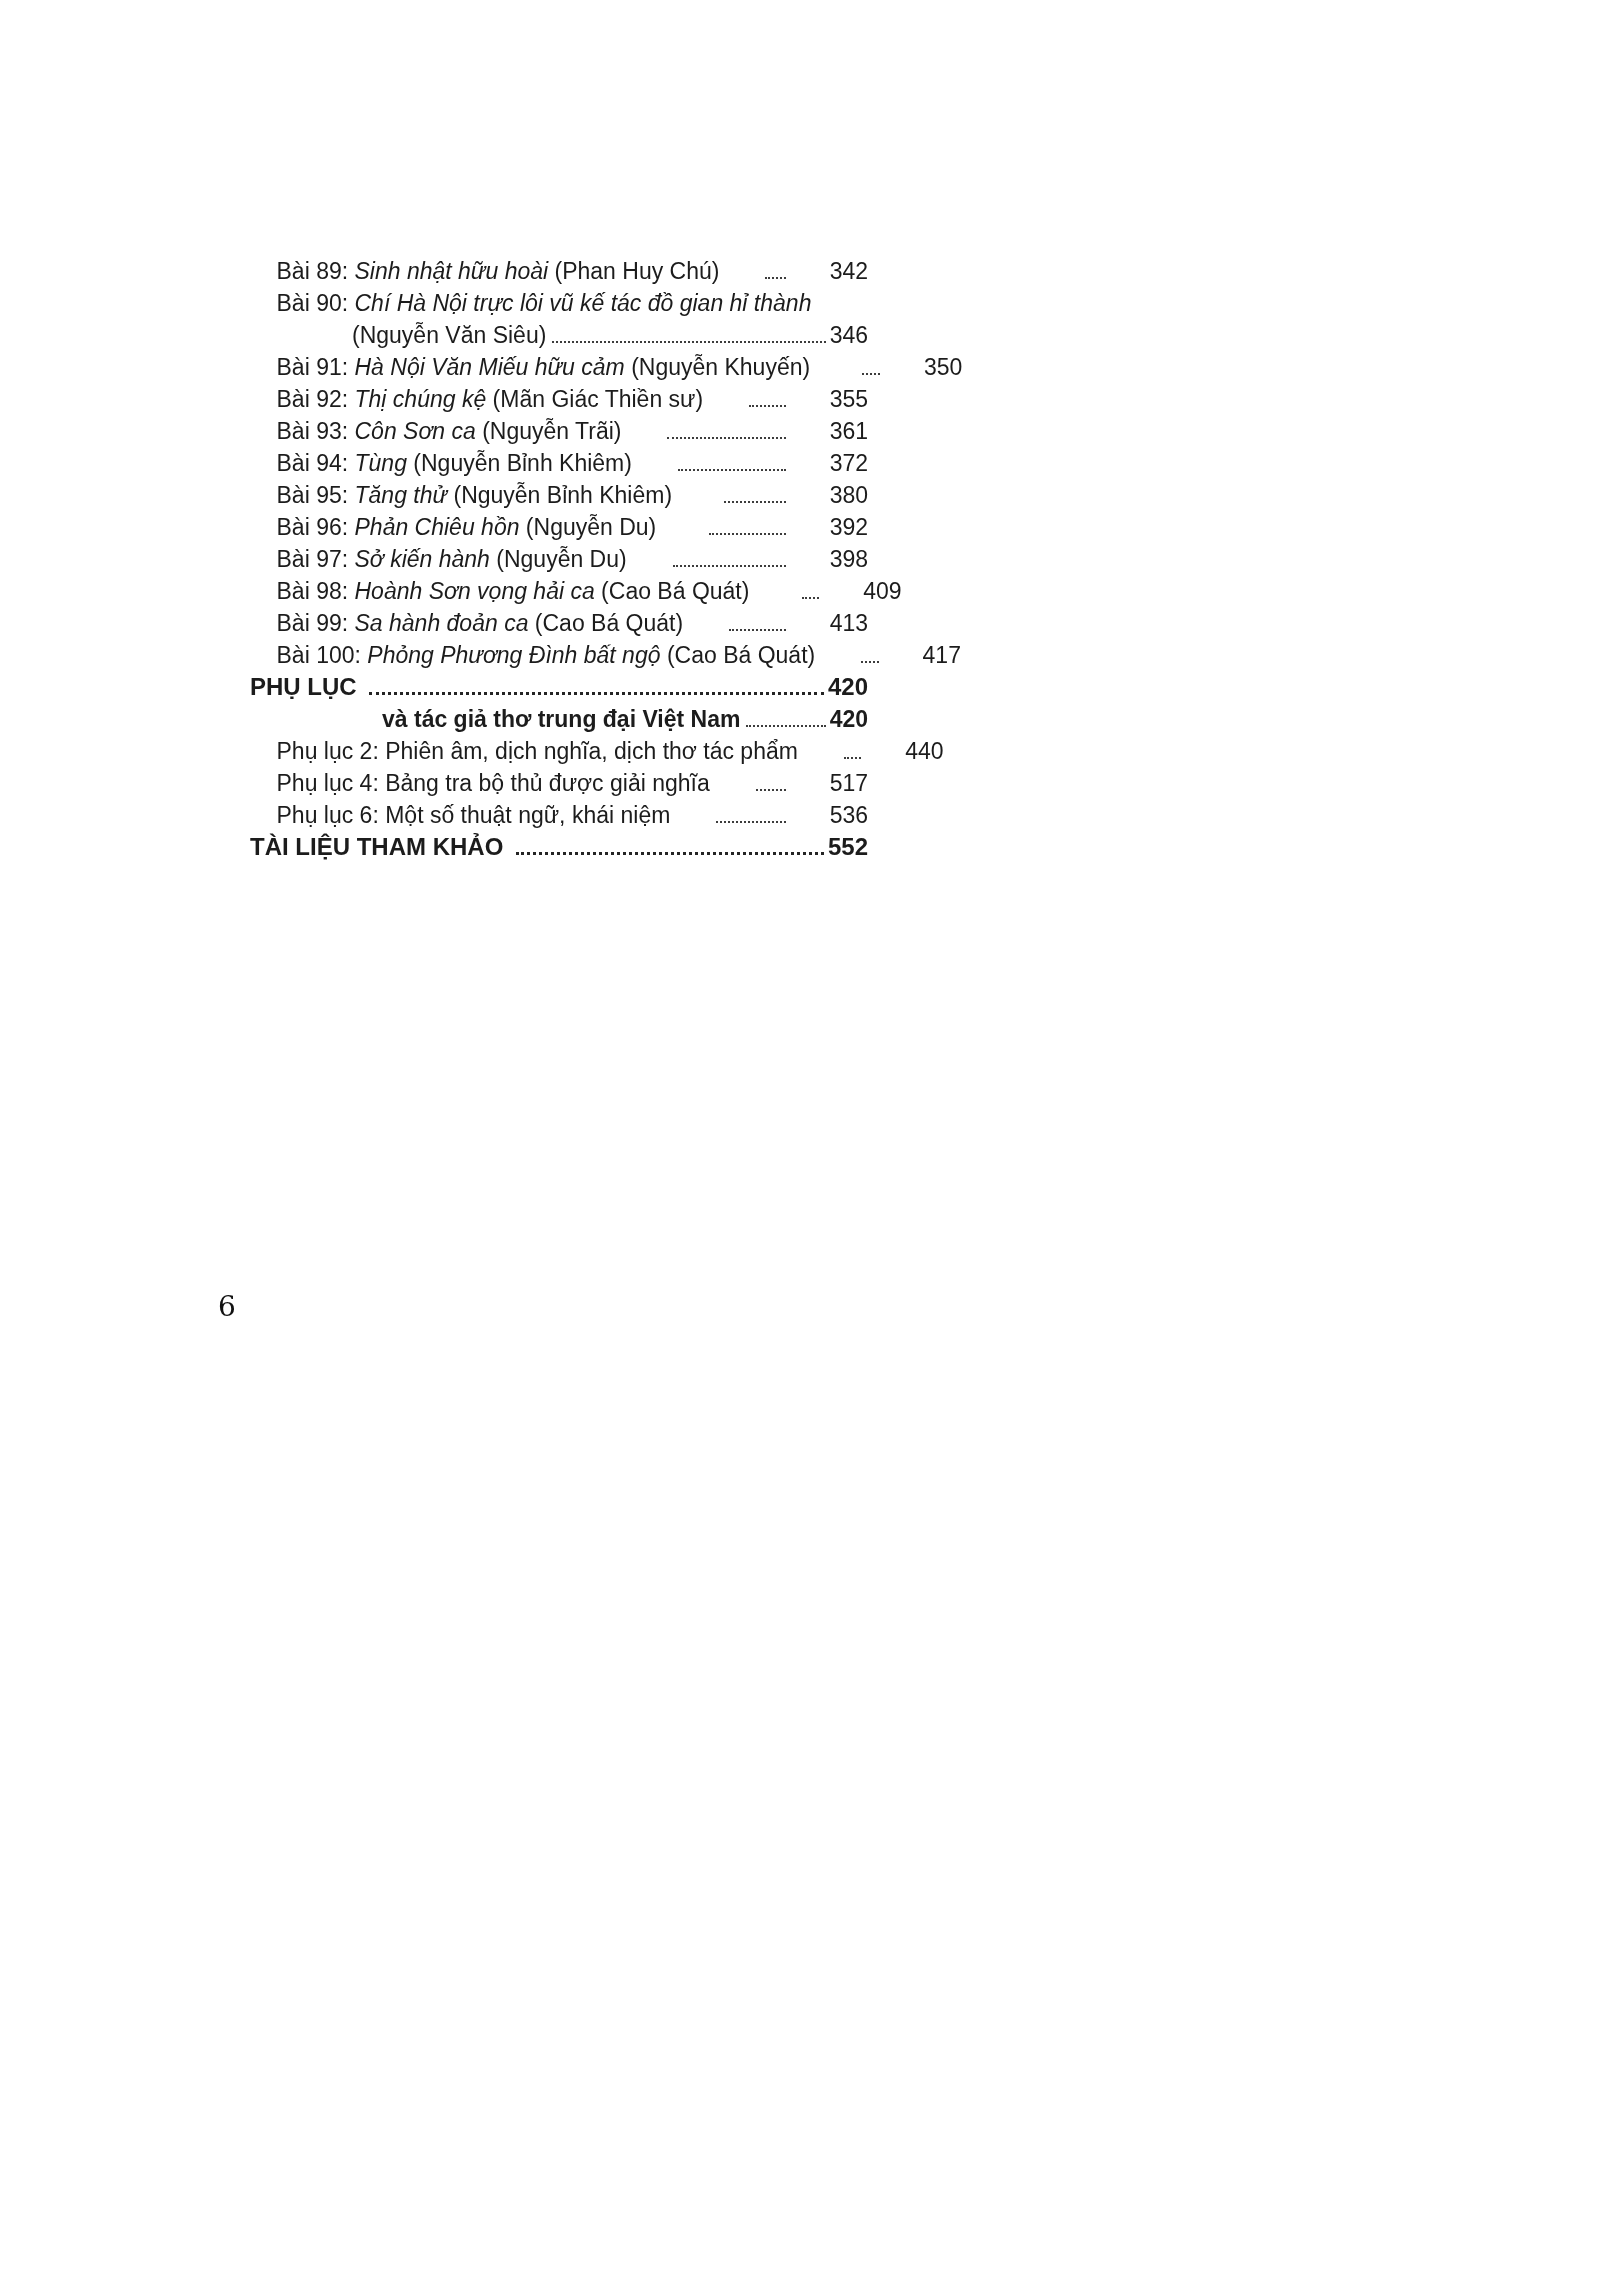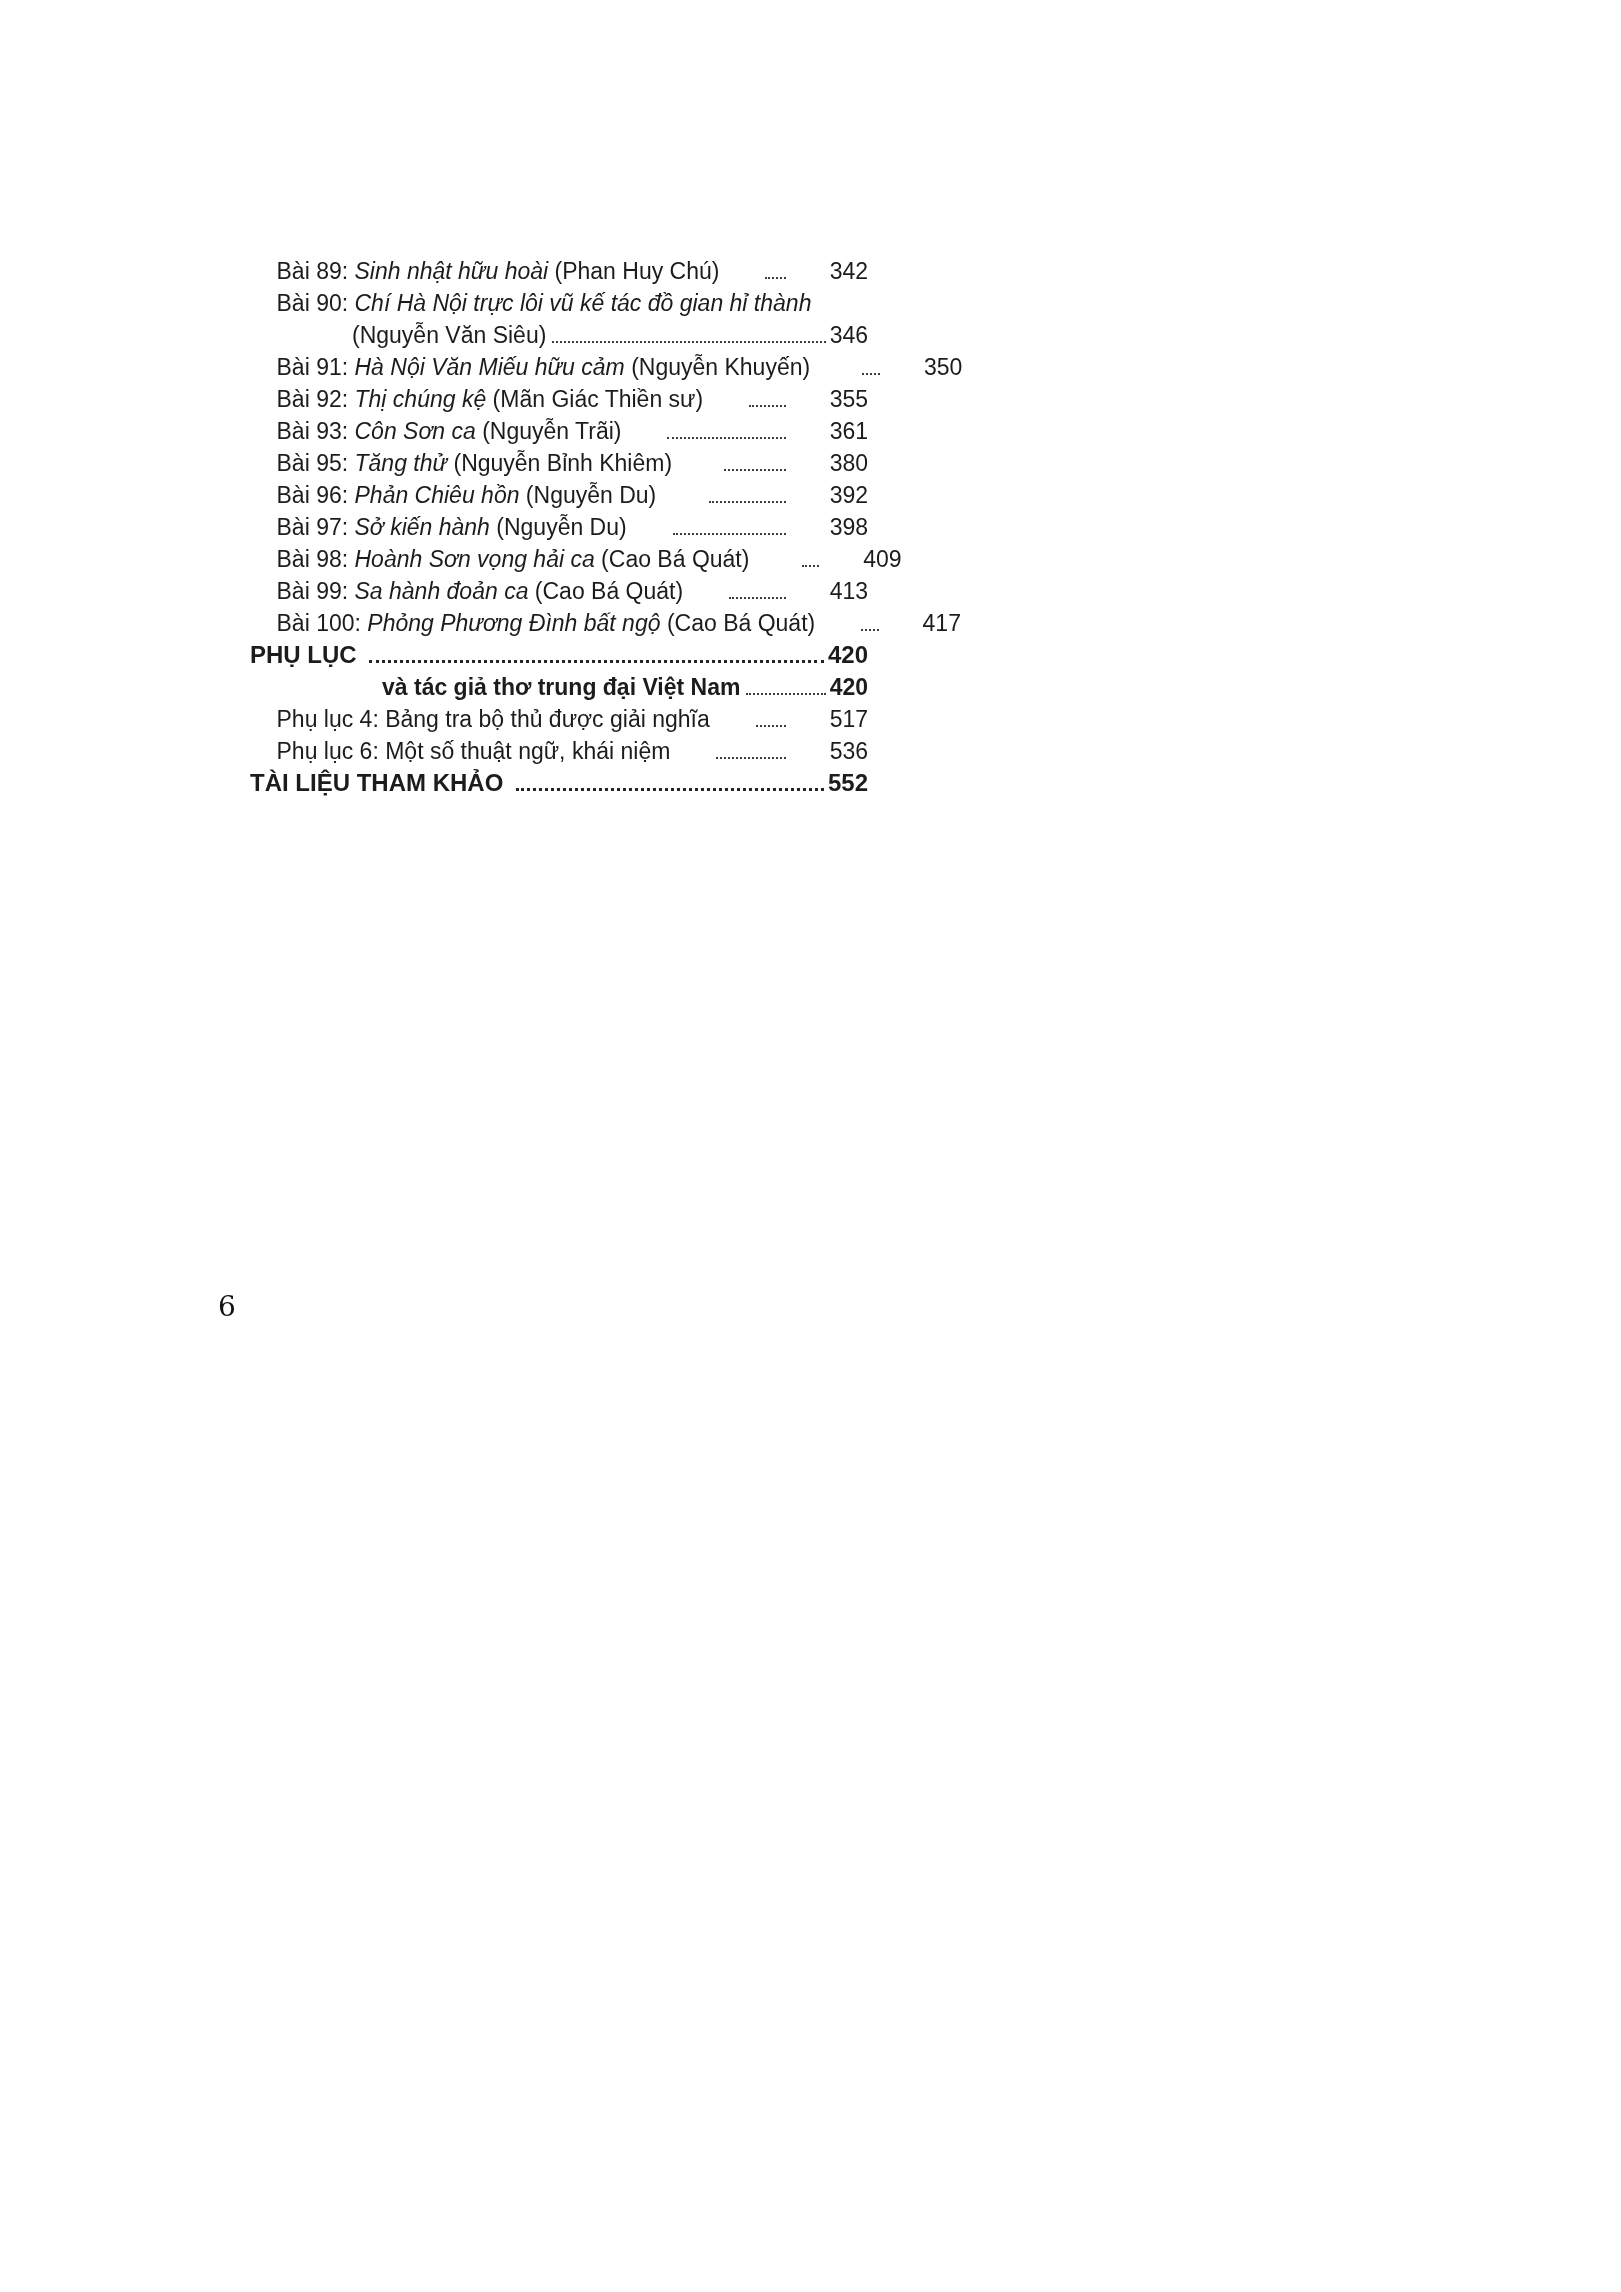--- a/index.html
+++ b/index.html
@@ -54,27 +54,29 @@
 <body>
 
 <div class="page">
   <nav class="toc" id="toc">
       <div class="row ind1"><span class="txt"><span>Bài 89: </span><span class="it">Sinh nhật hữu hoài</span><span> (Phan Huy Chú)</span></span><span class="leader"></span><span class="pg">342</span></div>
       <div class="row ind1"><span class="txt"><span>Bài 90: </span><span class="it">Chí Hà Nội trực lôi vũ kế tác đồ gian hỉ thành</span></span></div>
       <div class="row ind2"><span class="txt"><span>(Nguyễn Văn Siêu)</span></span><span class="leader"></span><span class="pg">346</span></div>
       <div class="row ind1"><span class="txt"><span>Bài 91: </span><span class="it">Hà Nội Văn Miếu hữu cảm</span><span> (Nguyễn Khuyến) </span></span><span class="leader"></span><span class="pg">350</span></div>
       <div class="row ind1"><span class="txt"><span>Bài 92: </span><span class="it">Thị chúng kệ</span><span> (Mãn Giác Thiền sư)</span></span><span class="leader"></span><span class="pg">355</span></div>
       <div class="row ind1"><span class="txt"><span>Bài 93: </span><span class="it">Côn Sơn ca</span><span> (Nguyễn Trãi)</span></span><span class="leader"></span><span class="pg">361</span></div>
+      <div class="row ind1"><span class="txt"><span>Bài 94: </span><span class="it">Tùng</span><span> (Nguyễn Bỉnh Khiêm)</span></span><span class="leader"></span><span class="pg">372</span></div>
       <div class="row ind1"><span class="txt"><span>Bài 95: </span><span class="it">Tăng thử</span><span> (Nguyễn Bỉnh Khiêm) </span></span><span class="leader"></span><span class="pg">380</span></div>
       <div class="row ind1"><span class="txt"><span>Bài 96: </span><span class="it">Phản Chiêu hồn</span><span> (Nguyễn Du) </span></span><span class="leader"></span><span class="pg">392</span></div>
       <div class="row ind1"><span class="txt"><span>Bài 97: </span><span class="it">Sở kiến hành</span><span> (Nguyễn Du)</span></span><span class="leader"></span><span class="pg">398</span></div>
       <div class="row ind1"><span class="txt"><span>Bài 98: </span><span class="it">Hoành Sơn vọng hải ca</span><span> (Cao Bá Quát) </span></span><span class="leader"></span><span class="pg">409</span></div>
       <div class="row ind1"><span class="txt"><span>Bài 99: </span><span class="it">Sa hành đoản ca</span><span> (Cao Bá Quát)</span></span><span class="leader"></span><span class="pg">413</span></div>
       <div class="row ind1"><span class="txt"><span>Bài 100: </span><span class="it">Phỏng Phương Đình bất ngộ</span><span> (Cao Bá Quát)</span></span><span class="leader"></span><span class="pg">417</span></div>
       <div class="row ind0 bold"><span class="txt"><span>PHỤ LỤC </span></span><span class="leader"></span><span class="pg">420</span></div>
       <div class="row ind3"><span class="txt"><span>và tác giả thơ trung đại Việt Nam</span></span><span class="leader"></span><span class="pg">420</span></div>
+      <div class="row ind1"><span class="txt"><span>Phụ lục 2: Phiên âm, dịch nghĩa, dịch thơ tác phẩm</span></span><span class="leader"></span><span class="pg">440</span></div>
       <div class="row ind1"><span class="txt"><span>Phụ lục 4: Bảng tra bộ thủ được giải nghĩa</span></span><span class="leader"></span><span class="pg">517</span></div>
       <div class="row ind1"><span class="txt"><span>Phụ lục 6: Một số thuật ngữ, khái niệm</span></span><span class="leader"></span><span class="pg">536</span></div>
       <div class="row ind0 bold"><span class="txt"><span>TÀI LIỆU THAM KHẢO </span></span><span class="leader"></span><span class="pg">552</span></div>
     </nav>
   <div class="folio">6</div>
 </div>
 
 
 </body></html>

